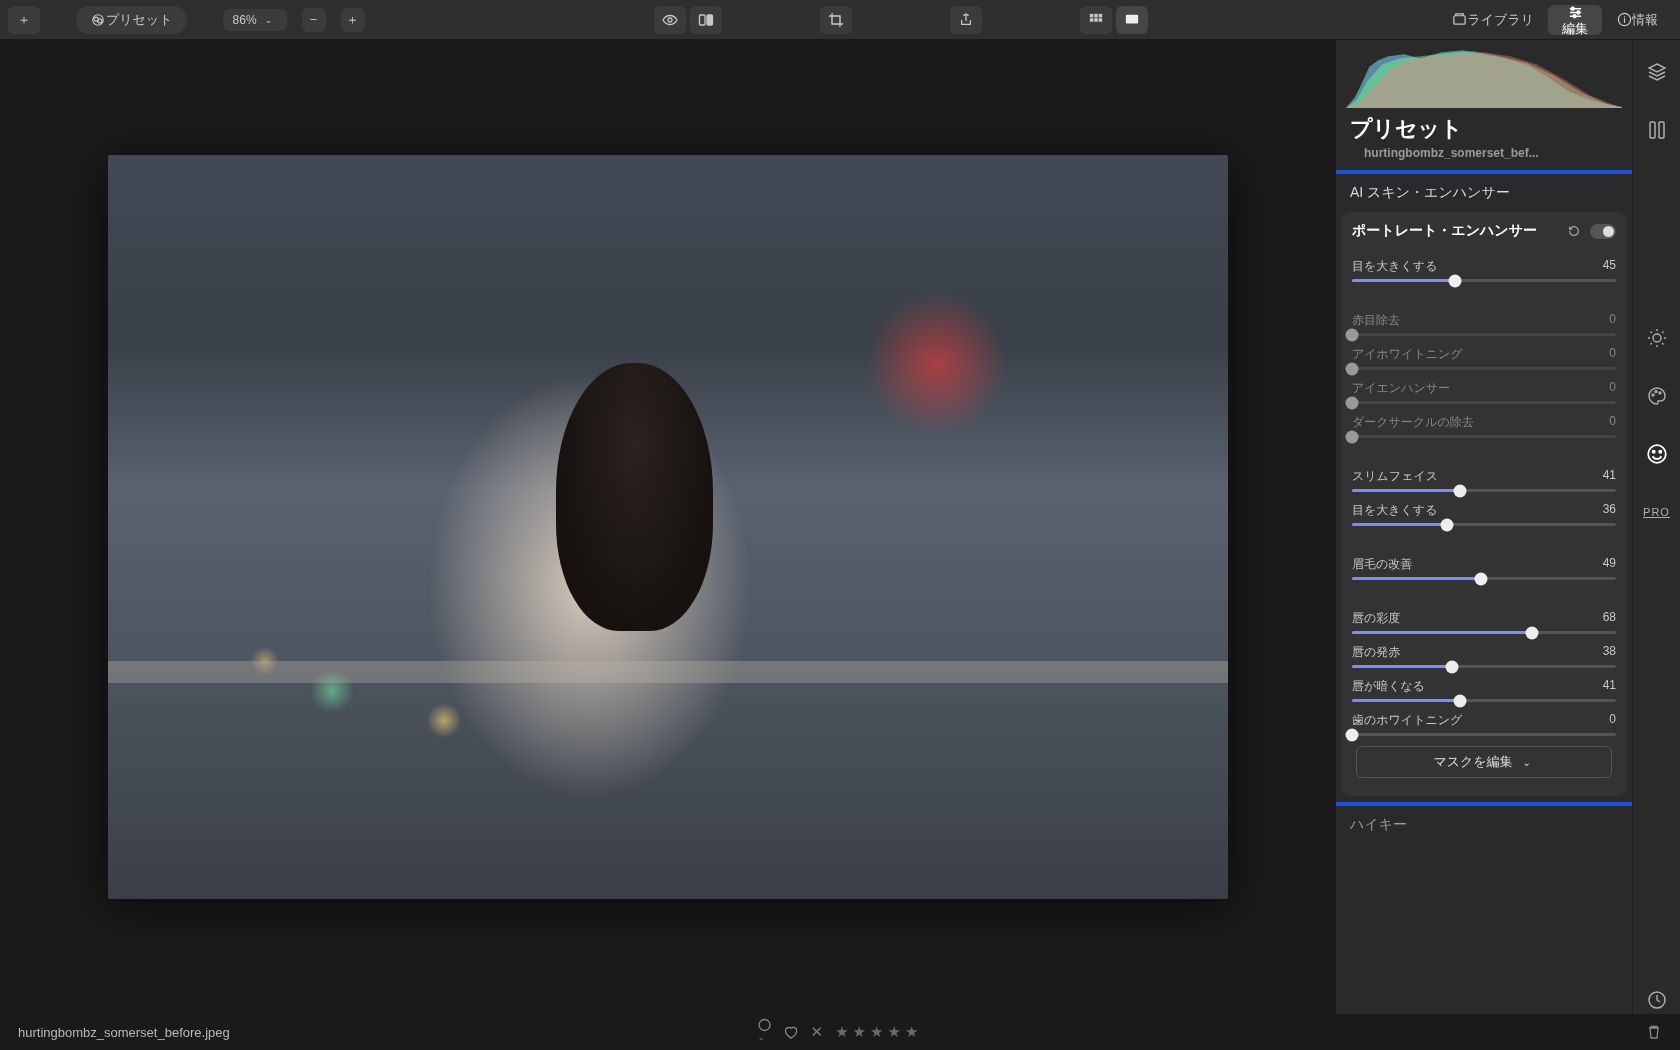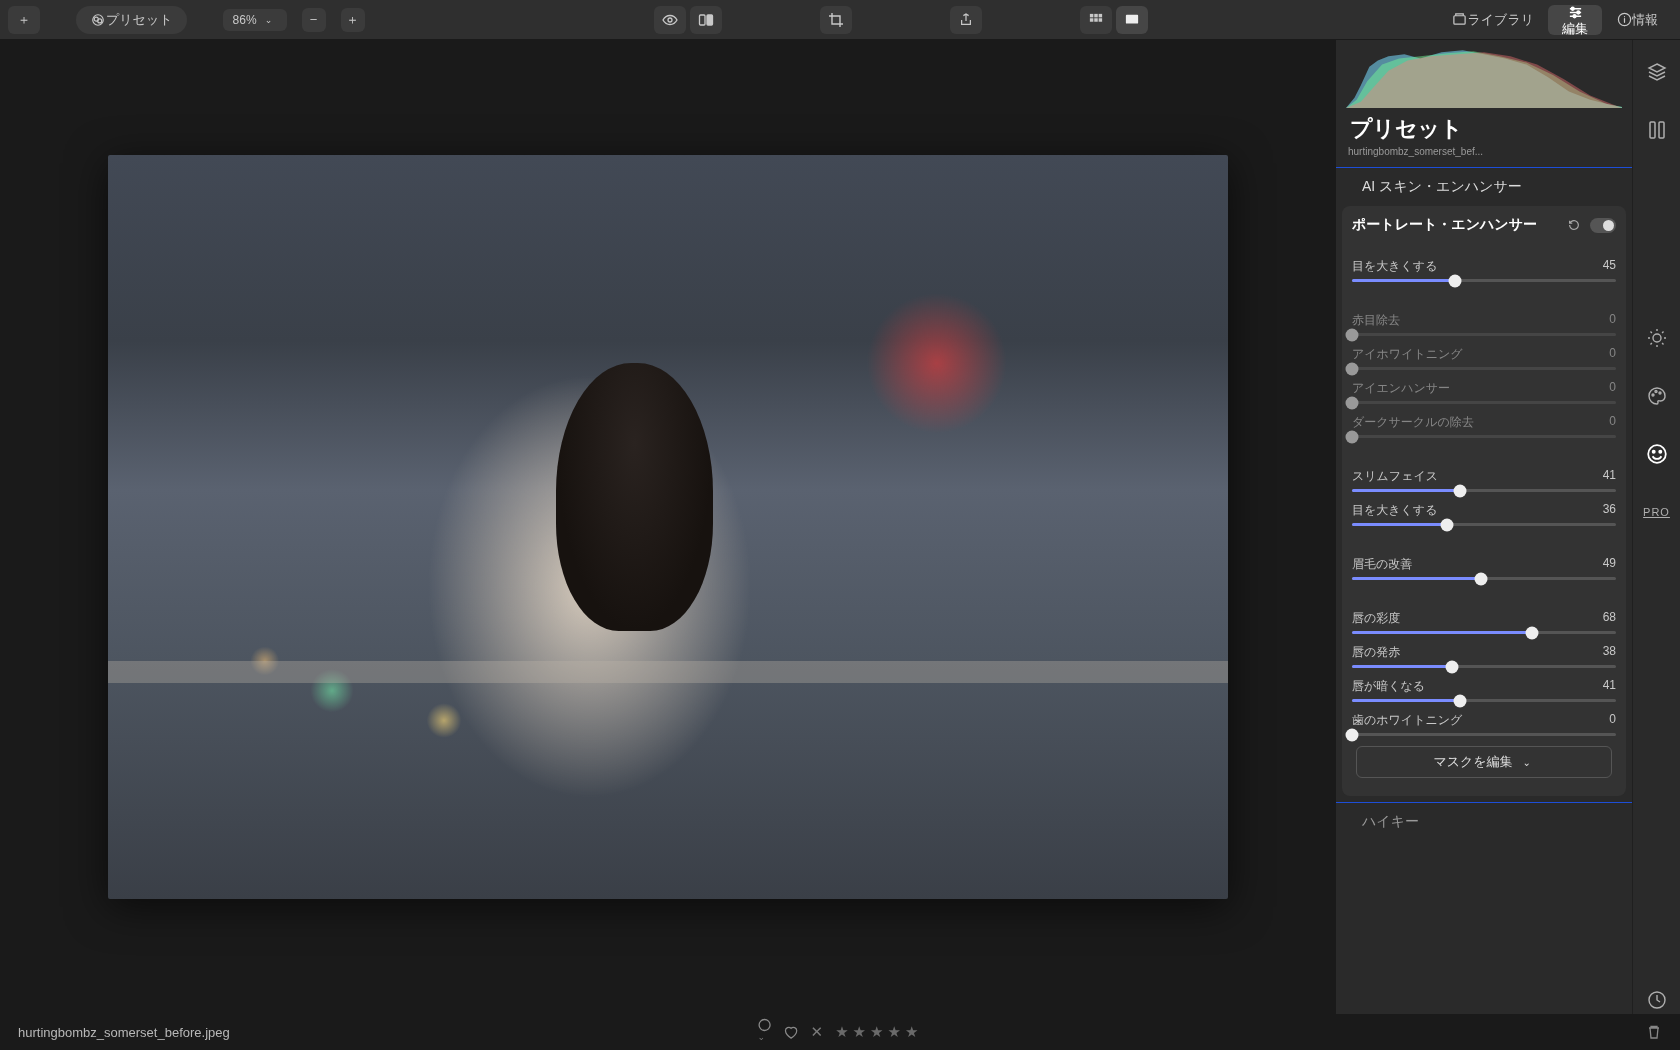--- a/index.html
+++ b/index.html
@@ -49,26 +49,26 @@
 .panel { flex:1; display:flex; flex-direction:column; overflow:hidden; }
 .sidetools { width:48px; background:#2a2a2a; border-left:1px solid #1f1f1f; display:flex; flex-direction:column; align-items:center; padding-top:18px; gap:30px;}
 .sidetools .tool { width:28px; height:28px; display:flex; align-items:center; justify-content:center; color:#afafaf; cursor:pointer;}
 .sidetools .tool.active { color:#fff; }
 .sidetools .spacer { flex:1; }
 
 .histo { height:62px; margin:6px 10px 2px; position:relative; }
 .histo svg { width:100%; height:100%; }
 
 .panel-title { font-size:22px; font-weight:600; color:#fff; padding:4px 14px 0; }
-.panel-sub { font-size:10px; color:#9a9a9a; padding:2px 12px 10px; white-space:nowrap; overflow:hidden; text-overflow:ellipsis;}
-
-.section { padding:10px 26px; border-top:1px solid #1d4ed8; font-size:14px; color:#ddd; cursor:pointer;}
+.panel-sub { font-size:12px; color:#9a9a9a; padding:2px 28px 10px; white-space:nowrap; overflow:hidden; text-overflow:ellipsis;font-weight:bold;}
+
+.section { padding:10px 14px; border-top:4px solid #1d4ed8; font-size:14px; color:#ddd; cursor:pointer;}
 .section.dim { color:#9a9a9a; }
 .section-open { background:#333; margin:0 6px 6px; border-radius:8px; padding:10px 10px 12px; position:relative;}
-.section-open .hdr { display:flex; justify-content:space-between; font-size:14px; font-weight:600; color:#fff; margin-bottom:24px;}
+.section-open .hdr { display:flex; justify-content:space-between; font-size:14px; font-weight:600; color:#fff; margin-bottom:18px;}
 .hdr-ctrls { display:flex; gap:8px; align-items:center; }
 .toggle { width:26px; height:15px; border-radius:8px; background:#555; position:relative; }
 .toggle::after{content:"";position:absolute;right:2px;top:2px;width:11px;height:11px;border-radius:50%;background:#ddd;}
 
 .slider-row { margin:6px 0 10px; }
 .slider-row.dim { opacity:0.55; }
 .slider-lbl { display:flex; justify-content:space-between; font-size:12px; color:#c8c8c8; margin-bottom:4px;}
 .slider-track { height:3px; background:#555; border-radius:2px; position:relative; }
 .slider-fill { position:absolute; left:0; top:0; bottom:0; background:#7a8cff; border-radius:2px;}
 .slider-thumb { position:absolute; top:50%; width:13px; height:13px; background:#eee; border-radius:50%; transform:translate(-50%,-50%); }

